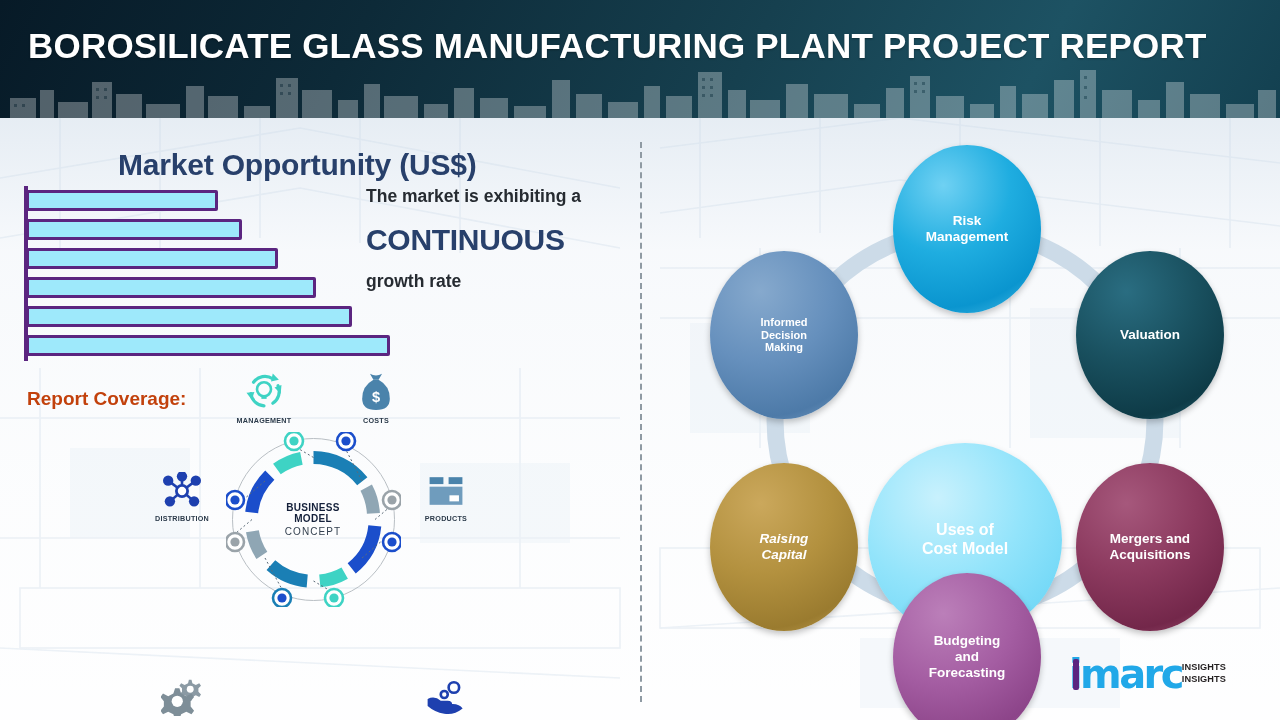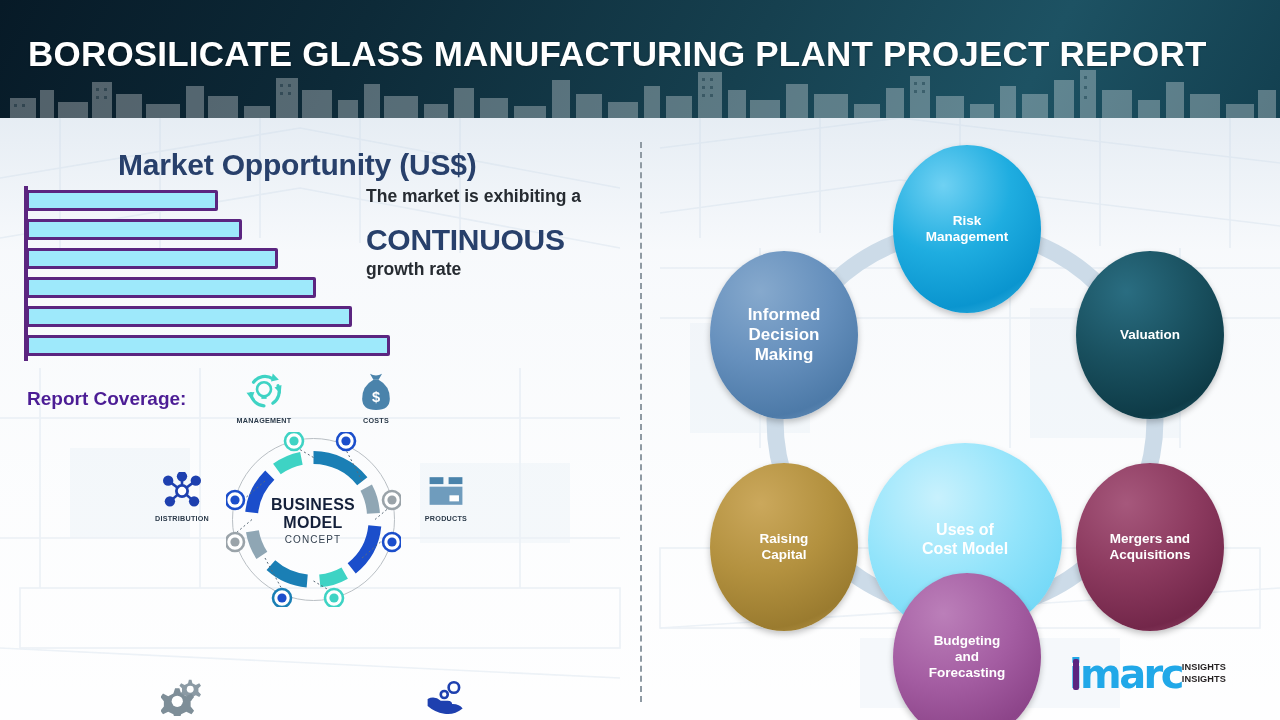--- a/index.html
+++ b/index.html
@@ -23,21 +23,21 @@
   .bg-struct { position:absolute; left:0; top:118px; width:1280px; height:602px; opacity:.5; z-index:0; }
 
   
   .header {
     position:absolute; left:0; top:0; width:1280px; height:118px; z-index:5;
     background:linear-gradient(118deg,#071a27 0%,#0d2a38 28%,#16404f 58%,#1d5263 80%,#134050 100%);
     overflow:hidden;
   }
   .header .skyline { position:absolute; left:0; bottom:0; width:1280px; height:58px; opacity:.55; }
   .header h1 {
-    position:absolute; left:28px; top:34px;
+    position:absolute; left:28px; top:26px;
     font-size:35px; font-weight:bold; color:#ffffff;
     letter-spacing:.2px; white-space:nowrap;
     font-family:"Liberation Sans", sans-serif;
     text-shadow:0 1px 2px rgba(0,0,0,.35);
   }
 
   
   .divider {
     position:absolute; left:640px; top:142px; width:0; height:560px; z-index:6;
     border-left:2px dashed #8f9aa3;
@@ -60,41 +60,41 @@
   }
   .bar {
     position:absolute; left:2px; height:21px;
     background:#9ee9fb; border:3px solid #5b2580; border-radius:2px;
   }
 
   
   .side-text { position:absolute; left:366px; top:68px; width:270px; }
   .side-text .l1 { font-size:17.5px; font-weight:bold; color:#262b31; line-height:1.25; }
   .side-text .l2 { font-size:30px; font-weight:bold; color:#28406b; line-height:1.25; margin-top:13px; letter-spacing:-.3px; }
-  .side-text .l3 { font-size:17.5px; font-weight:bold; color:#262b31; line-height:1.3; margin-top:0; }
+  .side-text .l3 { font-size:17.5px; font-weight:bold; color:#262b31; line-height:1.3; margin-top:12px; }
 
   .coverage-title {
     position:absolute; left:27px; top:270px;
-    font-size:19px; font-weight:bold; color:#4c1d95;
+    font-size:19px; font-weight:bold; color:#c2410c;
   }
 
   
   .bmodel { position:absolute; left:148px; top:252px; width:330px; height:340px; }
   .bm-item { position:absolute; text-align:center; width:92px; }
   .bm-item .ico { height:46px; display:flex; align-items:flex-end; justify-content:center; }
   .bm-item .lbl {
     font-size:7.2px; font-weight:bold; color:#2b3a4a; letter-spacing:.25px;
     margin-top:4px; white-space:nowrap;
   }
   .bm-wheel { position:absolute; left:78px; top:62px; width:175px; height:175px; }
   .bm-center {
     position:absolute; left:50%; top:50%; transform:translate(-50%,-50%);
     text-align:center; width:130px; pointer-events:none;
   }
-  .bm-center .t1 { font-size:16px; font-weight:bold; color:#14203a; line-height:1.12; letter-spacing:.3px; }
+  .bm-center .t1 { font-size:10px; font-weight:bold; color:#14203a; line-height:1.12; letter-spacing:.3px; }
   .bm-center .t2 { font-size:10px; color:#33404f; letter-spacing:1.1px; margin-top:2px; }
 
   
   .right { position:absolute; left:640px; top:118px; width:640px; height:602px; z-index:4; }
 
   .node {
     position:absolute; border-radius:50%;
     display:flex; align-items:center; justify-content:center;
     text-align:center; color:#ffffff; font-weight:bold; line-height:1.18;
     font-family:"Liberation Sans", sans-serif;
@@ -429,28 +429,28 @@
                 box-shadow:0 3px 6px rgba(0,0,0,.24);">
       <div>
         <span>Budgeting</span>
         <span>and</span>
         <span>Forecasting</span>
       </div>
     </div>
 
     <div class="node" style="left:70px; top:345px; width:148px; height:168px; font-size:13.5px;
                 background:radial-gradient(circle at 34% 24%, #cba85c 0%, #b3913f 44%, #9a7b2f 78%, #c9a85c 100%);
-                box-shadow:0 3px 6px rgba(0,0,0,.24);">
+                box-shadow:0 3px 6px rgba(0,0,0,.24);font-style:italic;">
       <div>
         <span>Raising</span>
         <span>Capital</span>
       </div>
     </div>
 
-    <div class="node" style="left:70px; top:133px; width:148px; height:168px; font-size:17px;
+    <div class="node" style="left:70px; top:133px; width:148px; height:168px; font-size:11px;
                 background:radial-gradient(circle at 34% 24%, #86a9cd 0%, #6690bd 44%, #4d7aa8 78%, #82a6c9 100%);
                 box-shadow:0 3px 6px rgba(0,0,0,.24);">
       <div>
         <span>Informed</span>
         <span>Decision</span>
         <span>Making</span>
       </div>
     </div>
 
   </div>

